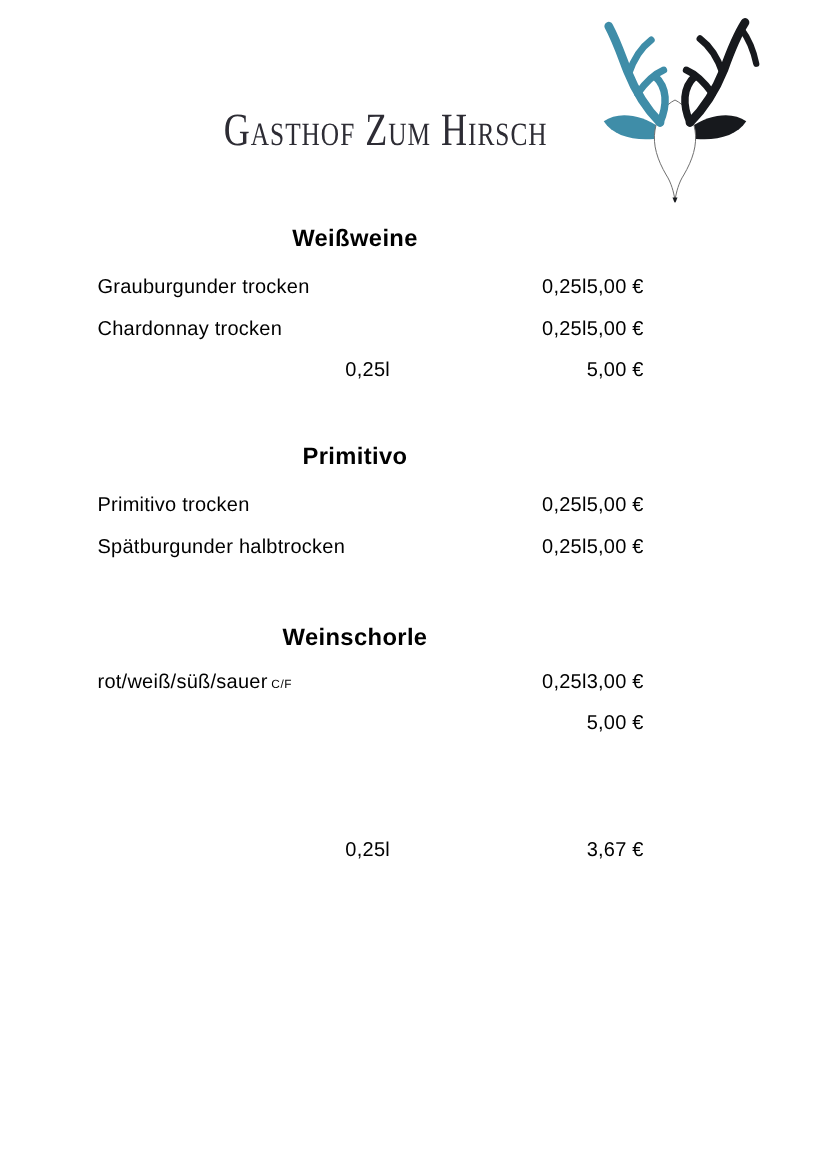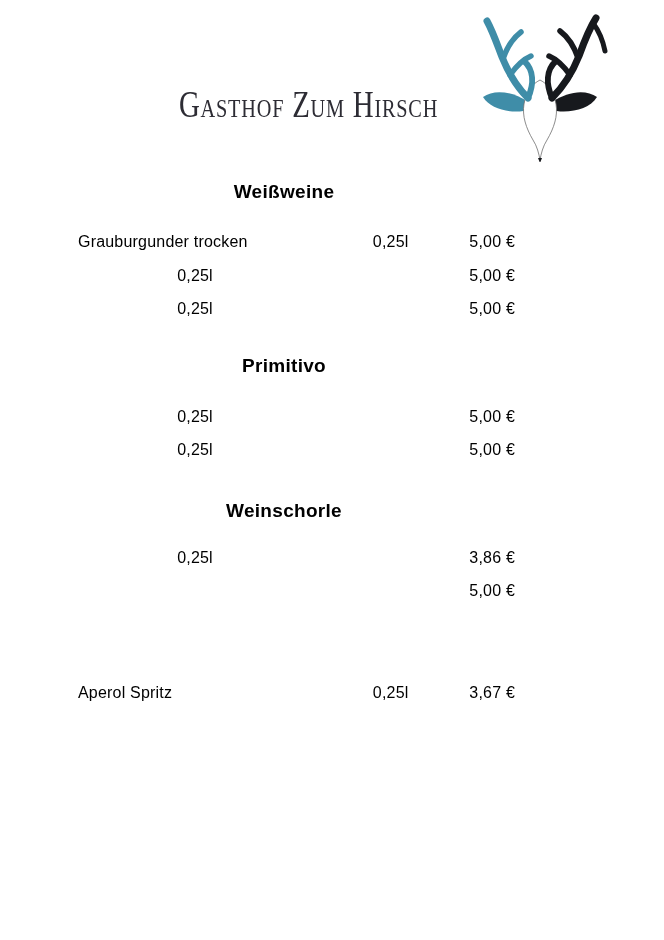--- a/index.html
+++ b/index.html
@@ -18,24 +18,24 @@
   }
   .deer{position:absolute;left:450px;top:12px;width:185px;height:150px;}
   
   .heading{
     position:absolute;left:0;width:568px;text-align:center;
     font-size:19px;font-weight:700;letter-spacing:0.3px;color:#000;
   }
   .row{
     position:absolute;left:78px;width:437px;
     display:grid;grid-template-columns:234px 1fr auto;align-items:baseline;
-    font-size:16px;line-height:20px;letter-spacing:0.2px;color:#000;margin-top:12px;
+    font-size:16px;line-height:20px;letter-spacing:0.2px;color:#000;
   }
   .row .name{text-align:left;white-space:nowrap;}
-  .row .qty{text-align:center;}
+  .row .qty{text-align:right;}
   .row .price{text-align:left;justify-self:end;}
   .note{font-size:9.5px;letter-spacing:0.4px;margin-left:3px;}
 </style>
 </head>
 <body>
 
 <div class="logo-text">Gasthof Zum Hirsch</div>
 
 <svg class="deer" viewBox="0 0 185 150" xmlns="http://www.w3.org/2000/svg" aria-hidden="true">
 
@@ -64,47 +64,50 @@
 </svg>
 
 <div class="heading" style="top:181px">Weißweine</div>
 
 <div class="row" style="top:220px">
   <span class="name">Grauburgunder trocken</span>
   <span class="qty">0,25l</span>
   <span class="price">5,00 €</span>
 </div>
 <div class="row" style="top:254px">
+  <span class="name">Chardonnay trocken</span>
   <span class="qty">0,25l</span>
   <span class="price">5,00 €</span>
 </div>
 <div class="row" style="top:287px">
   <span class="qty">0,25l</span>
   <span class="price">5,00 €</span>
 </div>
 
 <div class="heading" style="top:355px">Primitivo</div>
 
 <div class="row" style="top:395px">
+  <span class="name">Primitivo trocken</span>
   <span class="qty">0,25l</span>
   <span class="price">5,00 €</span>
 </div>
 <div class="row" style="top:428px">
+  <span class="name">Spätburgunder halbtrocken</span>
   <span class="qty">0,25l</span>
   <span class="price">5,00 €</span>
 </div>
 
 <div class="heading" style="top:500px">Weinschorle</div>
 
 <div class="row" style="top:536px">
+  <span class="name"><span>rot/weiß/süß/sauer</span><span class="note">C/F</span></span>
   <span class="qty">0,25l</span>
-  <span class="price">3,86 €</span>
+  <span class="price">3,00 €</span>
 </div>
 <div class="row" style="top:569px">
   <span class="name"></span>
   <span class="price">5,00 €</span>
 </div>
 
 <div class="row" style="top:671px">
-  <span class="name">Aperol Spritz</span>
   <span class="qty">0,25l</span>
   <span class="price">3,67 €</span>
 </div>
 
 </body></html>

